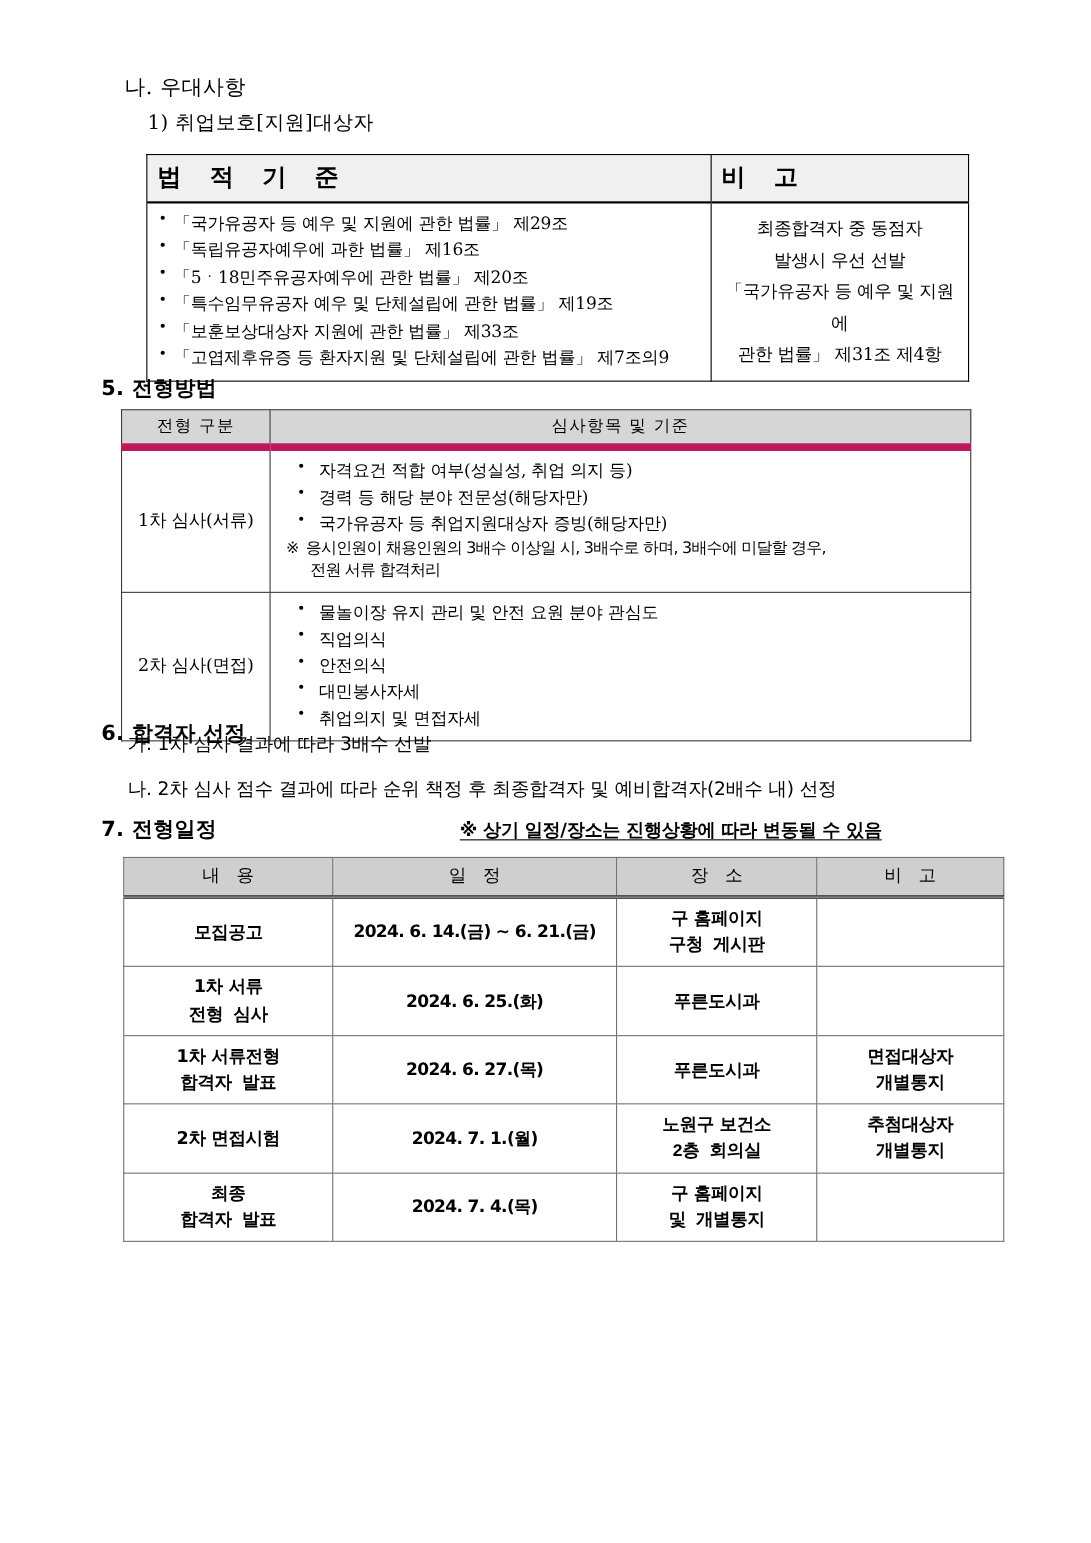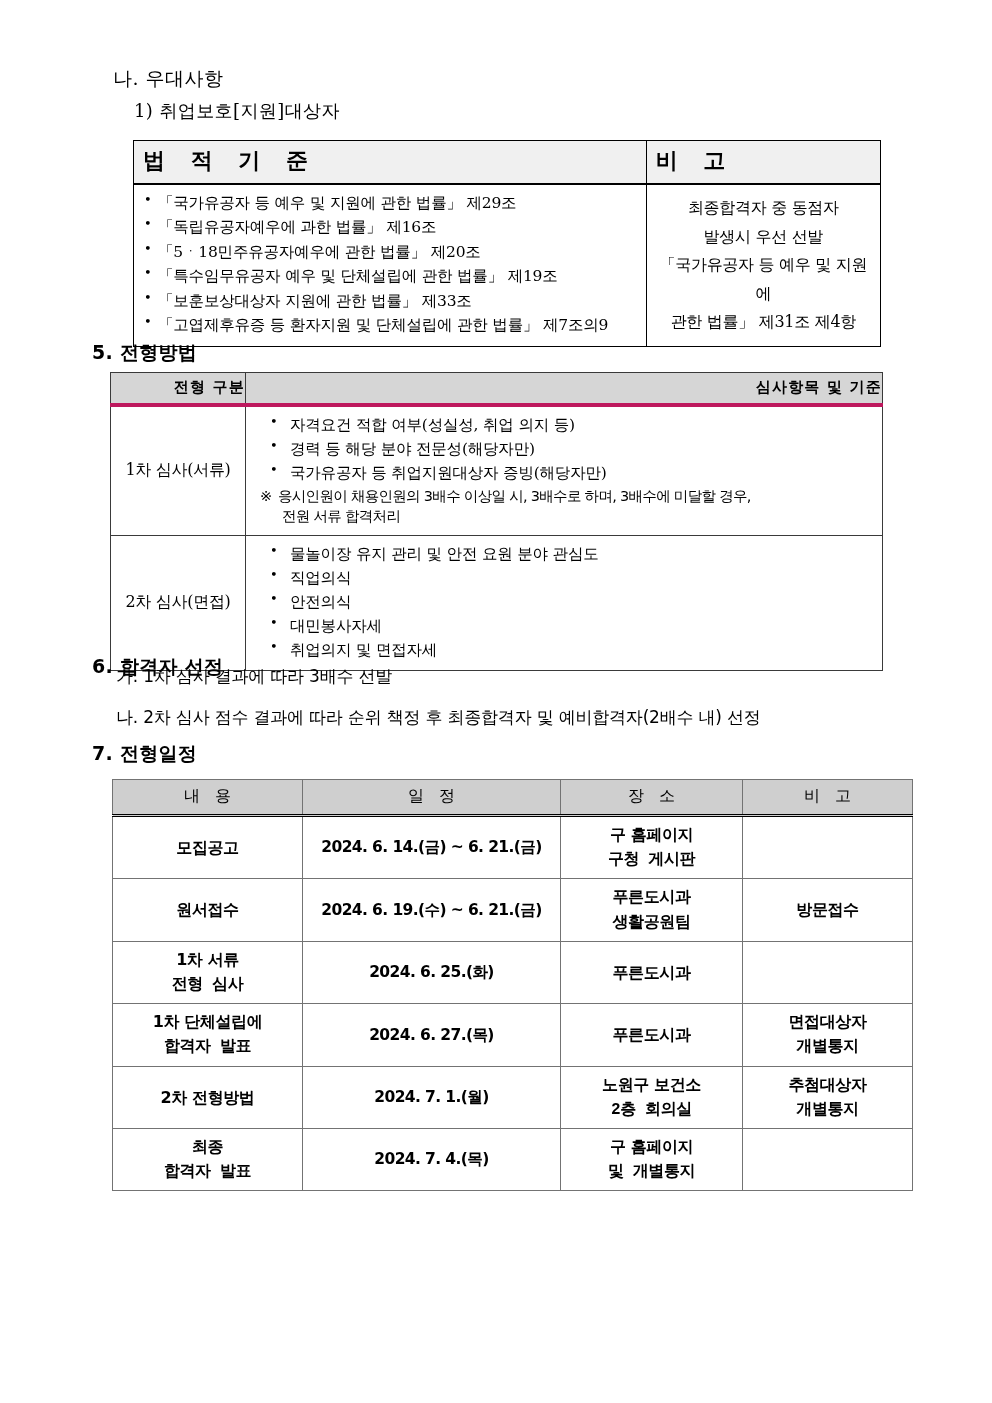--- a/index.html
+++ b/index.html
@@ -132,26 +132,26 @@
     table-layout: fixed;
     font-family: "DejaVu Serif", "Liberation Serif", serif;
   }
   #table2 td, #table2 th {
     border: 1px solid #3a3a3a;
     vertical-align: middle;
     padding: 0;
   }
   #table2 .t2-head {
     background: #d6d6d6;
-    text-align: right;
+    text-align: center;
     font-size: 15px;
-    font-weight: 700;
+    font-weight: 400;
     letter-spacing: 1.2px;
     padding: 5px 0 6px 0;
-    border-bottom: 4px solid #be185d;
+    border-bottom: 7px solid #be185d;
   }
   #table2 .t2-stage {
     text-align: center;
     font-size: 16px;
     letter-spacing: -0.3px;
     white-space: nowrap;
   }
   #table2 .t2-body {
     padding: 6px 8px 8px 10px;
   }
@@ -327,20 +327,21 @@
   </table>
 
   <div class="section-title" style="left:92px; top:654px;">6. 합격자 선정</div>
 
   <div class="sub-item" style="left:116px; top:665px;text-align:right;">가. 1차 심사 결과에 따라 3배수 선발</div>
 
   <div class="sub-item" style="left:116px; top:706px;">나. 2차 심사 점수 결과에 따라 순위 책정 후 최종합격자 및 예비합격자(2배수 내) 선정</div>
 
   <div class="section-title" style="left:92px; top:741px;">7. 전형일정</div>
 
+  <div class="note-underline" style="left:418px; top:744px;">※ 상기 일정/장소는 진행상황에 따라 변동될 수 있음</div>
 
   <table id="table3">
     <colgroup>
       <col style="width:190px">
       <col style="width:258px">
       <col style="width:182px">
       <col style="width:170px">
     </colgroup>
     <thead>
       <tr>
@@ -357,64 +358,51 @@
           <span>모집공고</span>
         </td>
         <td class="c-sched">2024. 6. 14.(금) ~ 6. 21.(금)</td>
         <td class="two-line">
           <span>구 홈페이지</span>
           <span>구청 게시판</span>
         </td>
         <td class="two-line"></td>
       </tr>
 
-      <tr>
-        <td class="two-line">
-          <span>원서접수</span>
-        </td>
-        <td class="c-sched">2024. 6. 19.(수) ~ 6. 21.(금)</td>
-        <td class="two-line">
-          <span>푸른도시과</span>
-          <span>생활공원팀</span>
-        </td>
-        <td class="two-line">
-          <span>방문접수</span>
-        </td>
-      </tr>
 
       <tr>
         <td class="two-line">
           <span>1차 서류</span>
           <span>전형 심사</span>
         </td>
         <td class="c-sched">2024. 6. 25.(화)</td>
         <td class="two-line">
           <span>푸른도시과</span>
         </td>
         <td class="two-line"></td>
       </tr>
 
       <tr>
         <td class="two-line">
-          <span>1차 단체설립에</span>
+          <span>1차 서류전형</span>
           <span>합격자 발표</span>
         </td>
         <td class="c-sched">2024. 6. 27.(목)</td>
         <td class="two-line">
           <span>푸른도시과</span>
         </td>
         <td class="two-line">
           <span>면접대상자</span>
           <span>개별통지</span>
         </td>
       </tr>
 
       <tr>
         <td class="two-line">
-          <span>2차 전형방법</span>
+          <span>2차 면접시험</span>
         </td>
         <td class="c-sched">2024. 7. 1.(월)</td>
         <td class="two-line">
           <span>노원구 보건소</span>
           <span>2층 회의실</span>
         </td>
         <td class="two-line">
           <span>추첨대상자</span>
           <span>개별통지</span>
         </td>

